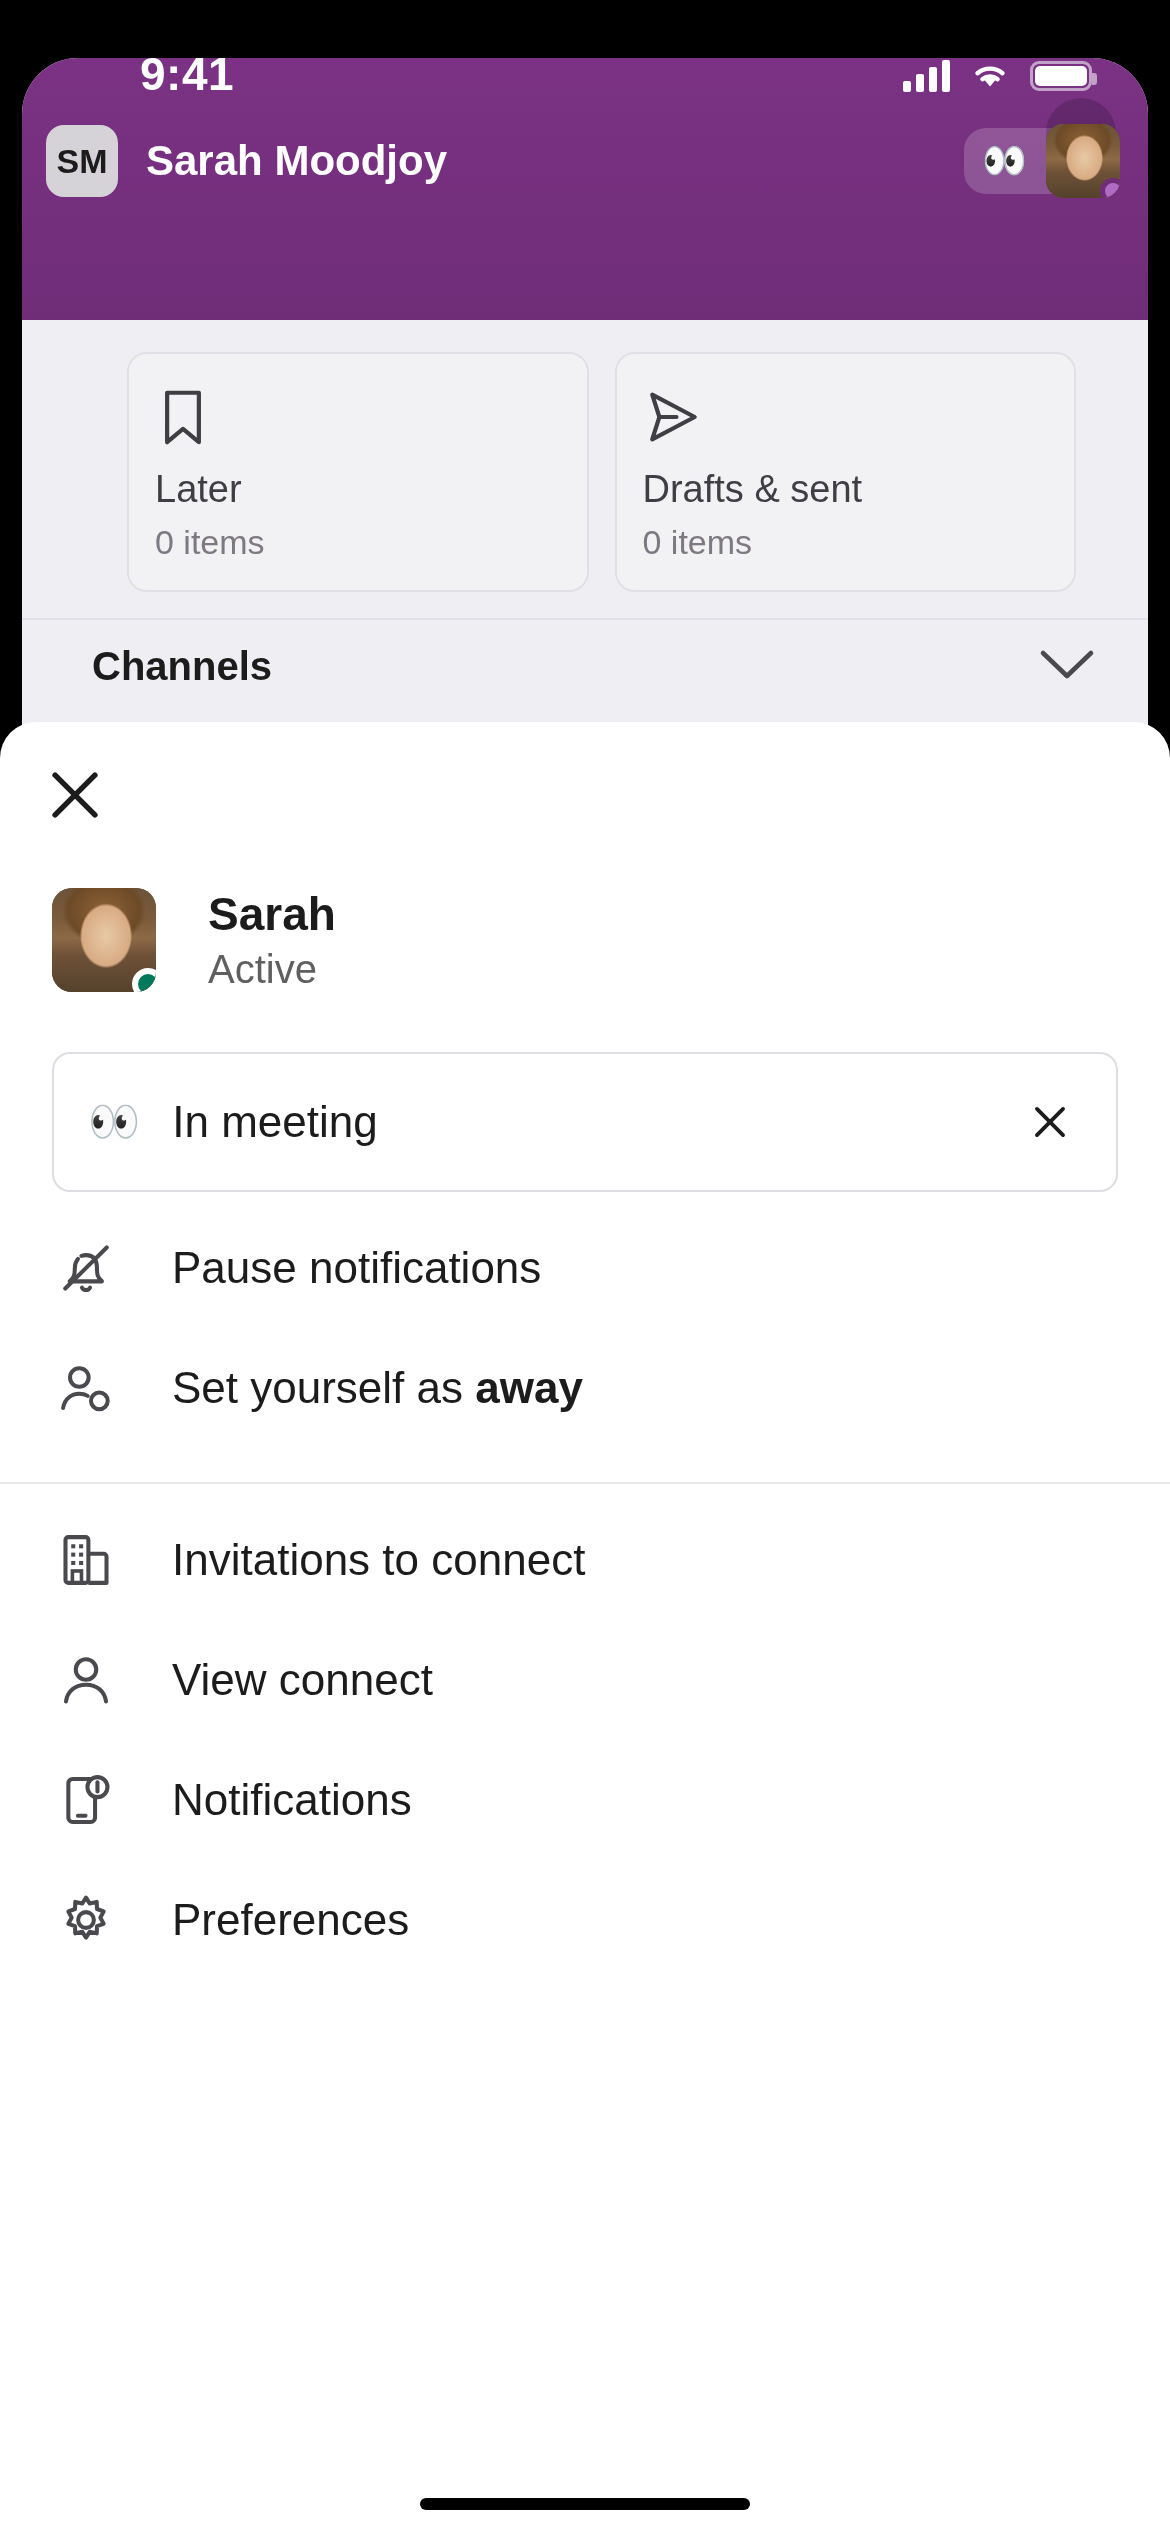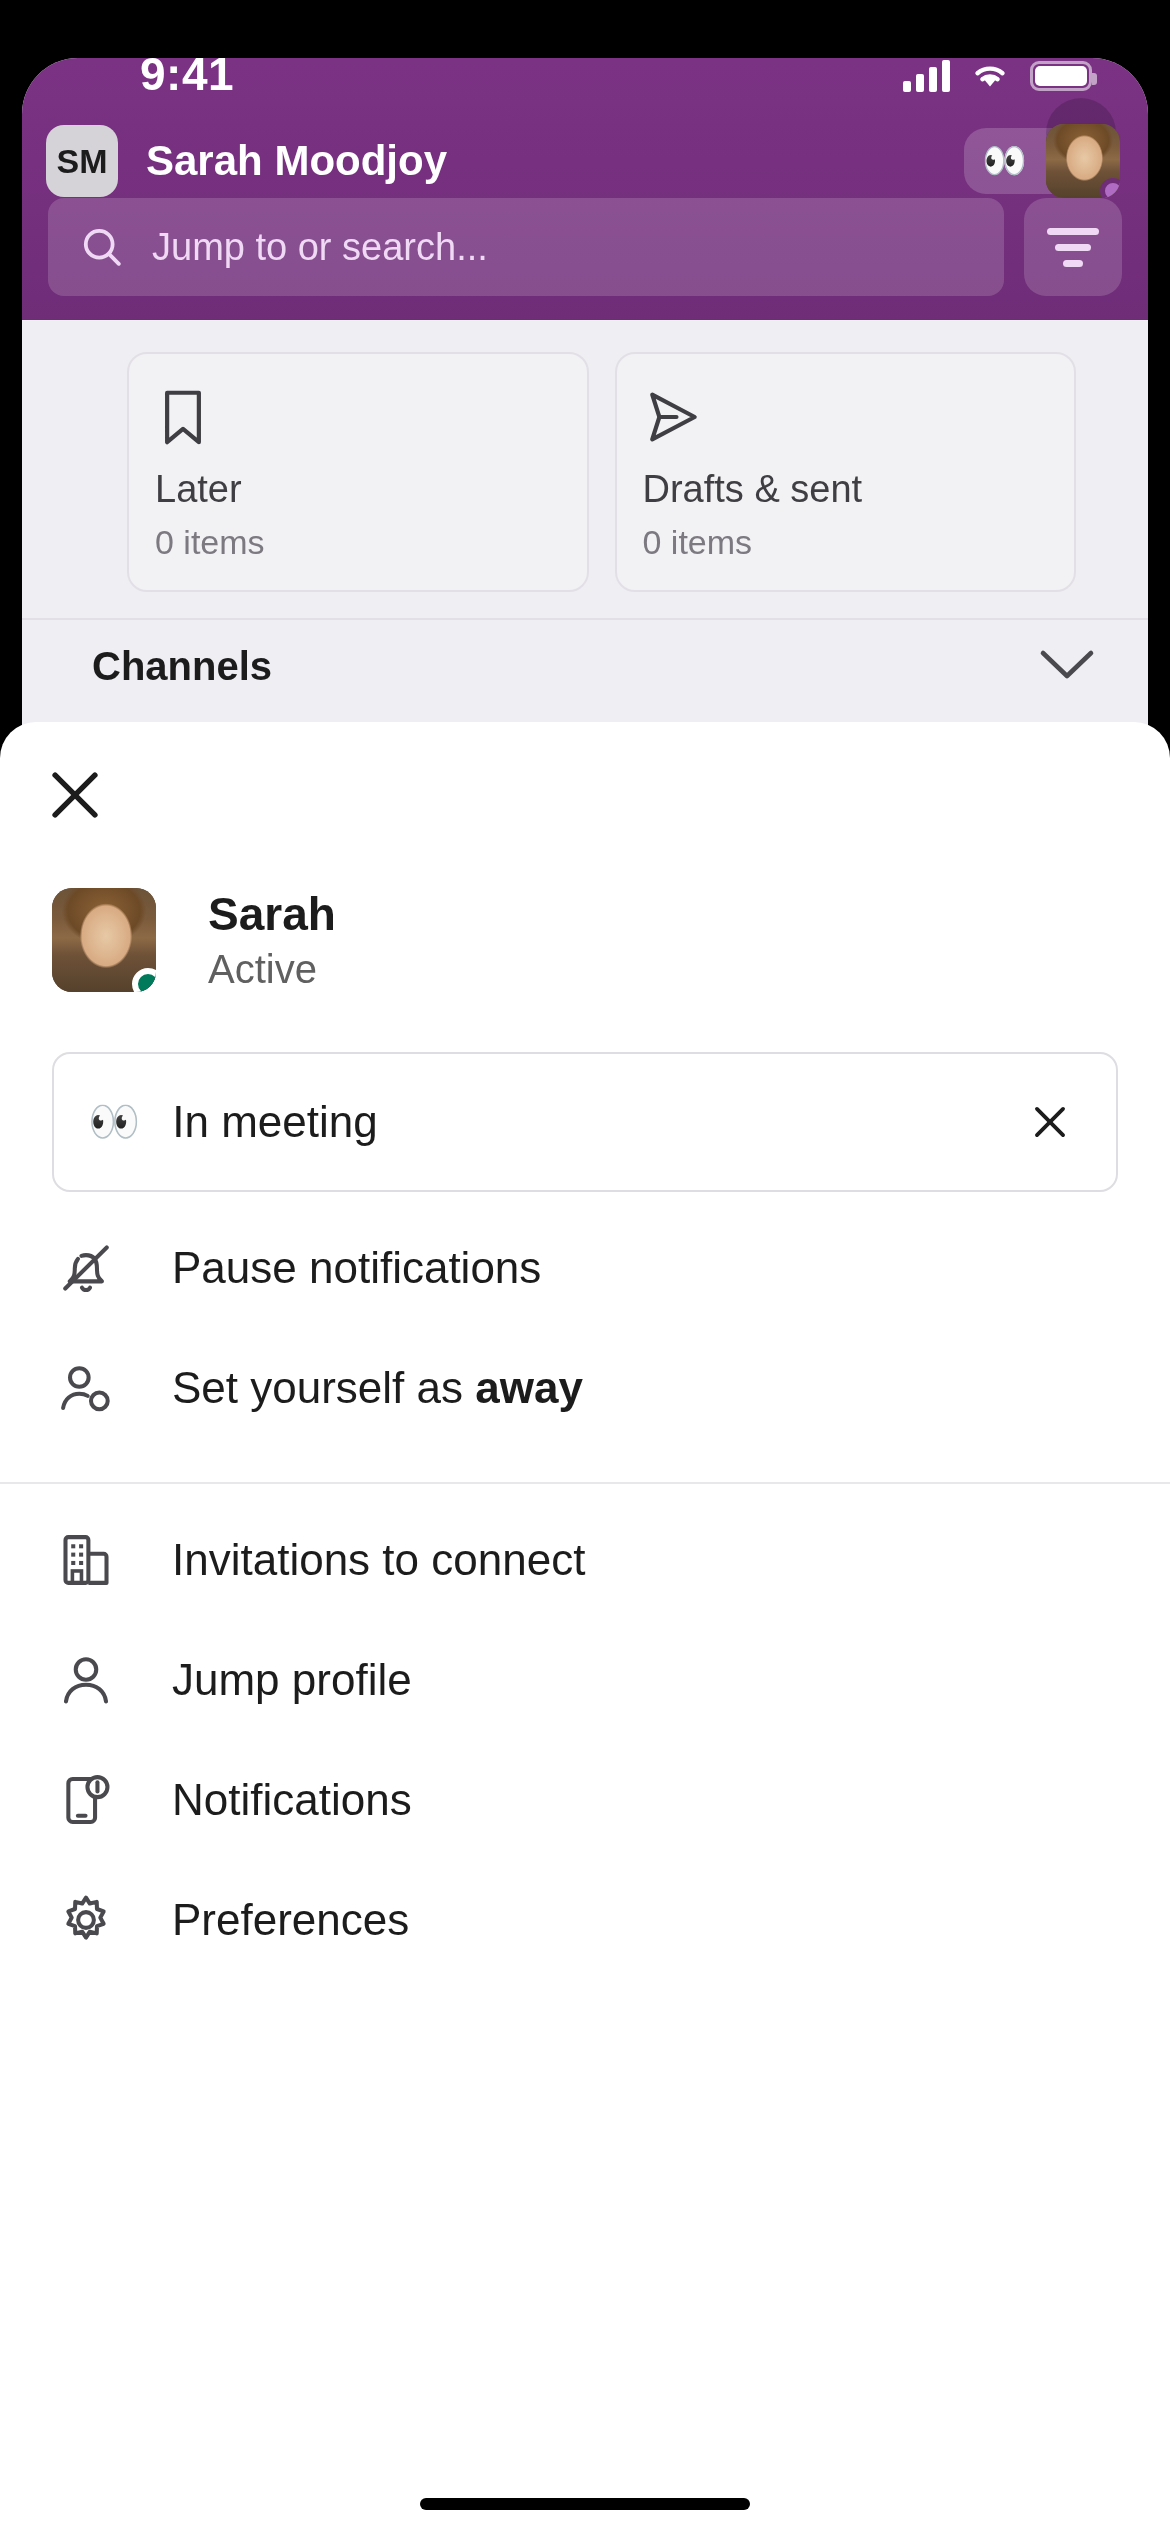--- a/index.html
+++ b/index.html
@@ -225,36 +225,20 @@
         <div id="status-pill">
           <span class="pill-eyes">👀</span>
         </div>
         <div id="header-avatar">
           <span class="photo"></span>
           <span id="presence-dot"></span>
         </div>
       </div>
     </div>
 
-    <div id="search-row">
-      <div id="search-input-wrap">
-        <svg width="48" height="48" viewBox="0 0 24 24">
-          <circle cx="10.6" cy="10.6" r="6.7" stroke="#f0d9f5" stroke-width="1.9" fill="none"></circle>
-          <line x1="15.6" y1="15.6" x2="20.4" y2="20.4" stroke="#f0d9f5" stroke-width="1.9" stroke-linecap="round"></line>
-        </svg>
-        <span id="search-placeholder">Jump to or search...</span>
-      </div>
-      <div id="filter-button">
-        <span class="filter-lines">
-            <i></i>
-            <i></i>
-            <i></i>
-          </span>
-      </div>
-    </div>
   </div>
 
   <div id="sidebar-body">
 
     <div id="quick-cards">
       <div class="quick-card">
         <div class="qc-icon">
           <svg width="56" height="62" viewBox="0 0 24 26">
             <path d="M5.2 2.6h13.6v21.2L12 18.1 5.2 23.8Z" fill="none" stroke="#3f3e42" stroke-width="1.8" stroke-linejoin="round"></path>
           </svg>
@@ -373,21 +357,21 @@
       <span class="menu-label">Invitations to connect</span>
     </div>
 
     <div class="menu-item">
       <span class="menu-icon">
         <svg width="62" height="62" viewBox="0 0 26 26">
           <circle cx="13" cy="8.6" r="4.3" fill="none" stroke="#4a494d" stroke-width="1.7"></circle>
           <path d="M4.6 22c0.6-4.4 4-7 8.4-7s7.8 2.6 8.4 7" fill="none" stroke="#4a494d" stroke-width="1.7" stroke-linecap="round"></path>
         </svg>
       </span>
-      <span class="menu-label">Jump profile</span>
+      <span class="menu-label">View connect</span>
     </div>
 
     <div class="menu-item">
       <span class="menu-icon">
         <svg width="62" height="62" viewBox="0 0 26 26">
           <rect x="5.6" y="4.2" width="11.2" height="18" rx="1.8" fill="none" stroke="#4a494d" stroke-width="1.7"></rect>
           <line x1="9.6" y1="19.6" x2="12.8" y2="19.6" stroke="#4a494d" stroke-width="1.7" stroke-linecap="round"></line>
           <circle cx="17.8" cy="7.6" r="4.2" fill="#fff" stroke="#4a494d" stroke-width="1.7"></circle>
           <line x1="17.8" y1="5.6" x2="17.8" y2="9.4" stroke="#4a494d" stroke-width="1.7" stroke-linecap="round"></line>
         </svg>

